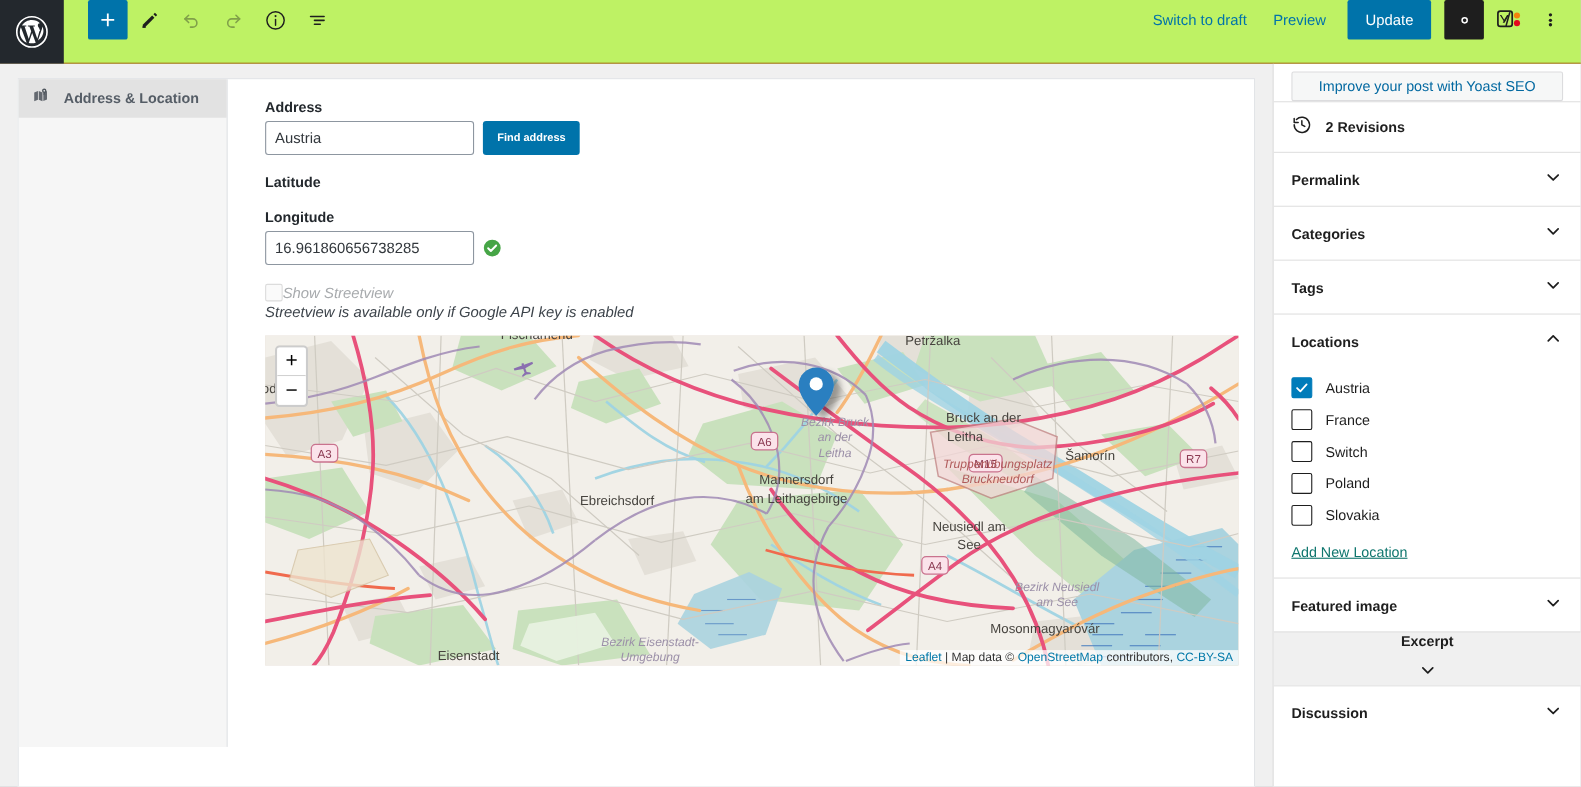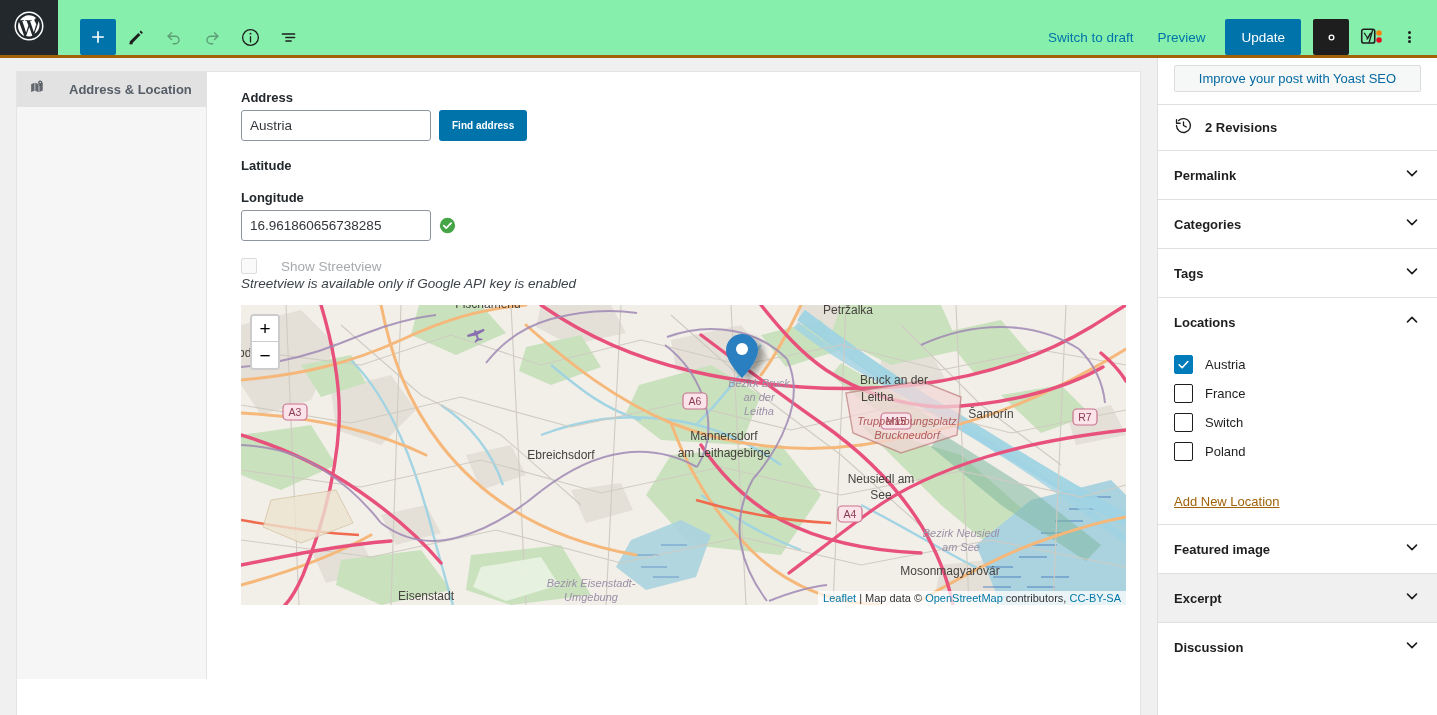--- a/index.html
+++ b/index.html
@@ -7,23 +7,23 @@
     width: 1437px; height: 715px;
     font-family: "Liberation Sans", sans-serif;
     background: #c3c4c7;
     overflow: hidden;
   }
 
   
   #topbar {
     position: absolute; top: 0; left: 0;
     width: 1437px; height: 58px;
-    background: #86efac;
-    border-bottom: 3px solid #a16207;
-    display: flex; align-items: flex-end;
+    background: #bef264;
+    border-bottom: 1px solid #a16207;
+    display: flex; align-items: flex-start;
   }
   #wp-logo {
     width: 58px; height: 58px;
     background: #23282d;
     display: flex; align-items: center; justify-content: center;
     flex: 0 0 58px;
   }
   #wp-logo svg { display: block; }
   .tb-left { display: flex; align-items: center; gap: 2px; padding-left: 22px; }
   .tb-btn {
@@ -82,21 +82,21 @@
   #panel-ctrls { position: absolute; right: 14px; top: 0; height: 52px; display: flex; align-items: center; gap: 20px; }
   .pctrl { width: 28px; height: 28px; display: flex; align-items: center; justify-content: center; cursor: pointer; }
 
   #panel-body { display: flex; height: 607px; }
   #tabcol {
     width: 190px; flex: 0 0 190px;
     background: #f6f6f6; border-right: 1px solid #e2e4e7;
     padding-top: 0px;
   }
   #tab-addrloc {
-    display: flex; align-items: center; gap: 24px;
+    display: flex; align-items: center; gap: 13px;
     height: 35px; padding: 0 10px 0 13px;
     background: #e2e2e2; cursor: pointer;
   }
   #tab-addrloc span.lbl { font-size: 13px; font-weight: 700; color: #555d66; }
 
   #formcol { flex: 1 1 auto; padding: 18px 0 0 34px; }
   .flabel { font-size: 13px; font-weight: 700; color: #23282d; display: block; margin-bottom: 5px; }
   .finput {
     width: 190px; height: 31px;
     border: 1px solid #8d96a0; border-radius: 3px;
@@ -106,21 +106,21 @@
   }
   .row-inline { display: flex; align-items: center; gap: 8px; }
   #find-address-btn {
     background: #0073aa; color: #fff; border: none; border-radius: 3px;
     height: 31px; padding: 0 13px; font-size: 10px; font-weight: 600;
     font-family: "Liberation Sans", sans-serif; cursor: pointer;
   }
   .fgroup { margin-bottom: 17px; }
   .check-ok { width: 17px; height: 17px; flex: 0 0 17px; }
 
-  #sv-row { display: flex; align-items: center; gap: 24px; margin-bottom: 2px; margin-top: 3px;}
+  #sv-row { display: flex; align-items: center; gap: 0; margin-bottom: 2px; margin-top: 3px; font-style: italic;}
   #sv-box {
     width: 16px; height: 16px; border: 1px solid #dcdcdc;
     border-radius: 2px; background: #fafafa;
   }
   #sv-label { font-size: 13.5px; color: #a7aaad; }
   #sv-help { font-size: 13.5px; font-style: italic; color: #3c434a; margin-bottom: 14px; }
 
   
   #map {
     position: relative; width: 885px; height: 300px;
@@ -161,41 +161,41 @@
   #yoast-cta-wrap { padding: 0 16px; height: 34px; display: flex; align-items: flex-end; }
   #yoast-cta {
     width: 100%; height: 27px; background: #f6f7f7;
     border: 1px solid #dcdcde; border-radius: 2px;
     display: flex; align-items: center; justify-content: center;
     font-size: 13px; color: #0369a1; cursor: pointer;
   }
   #revisions-row {
     display: flex; align-items: center; gap: 12px;
     height: 46px; padding: 0 16px; border-top: 1px solid #e0e0e0;
-    margin-top: 12px; cursor: pointer;
+    cursor: pointer;
   }
   #revisions-row .rtxt { font-size: 13px; font-weight: 600; color: #1e1e1e; }
   .sb-section {
     height: 49px; display: flex; align-items: center; justify-content: space-between;
     padding: 0 16px; border-top: 1px solid #e0e0e0; cursor: pointer; text-align: center;
   }
   .sb-section .stitle { font-size: 13px; font-weight: 600; color: #1e1e1e; }
-  .sb-section.hovered { background: #f0f0f0; }
+  .sb-section.hovered { background: #f0f0f0; flex-direction: column; }
   #locations-body { padding: 4px 16px 14px 16px; }
   .loc-row { display: flex; align-items: center; gap: 12px; height: 29px; cursor: pointer; }
   .cbox {
     width: 19px; height: 19px; flex: 0 0 19px;
     border: 1.5px solid #1e1e1e; border-radius: 2px; background: #fff;
     display: flex; align-items: center; justify-content: center;
   }
   .cbox.on { background: #007cba; border-color: #007cba; }
   .loc-label { font-size: 13px; color: #1e1e1e; }
   #add-new-location {
-    display: inline-block; margin-top: 28px; margin-left: 0px;
-    font-size: 13px; color: #a16207; text-decoration: underline; cursor: pointer;
+    display: inline-block; margin-top: 11px; margin-left: 0px;
+    font-size: 13px; color: #0f766e; text-decoration: underline; cursor: pointer;
   }
 </style>
 </head>
 <body>
 
 <div id="topbar">
 
   <div id="wp-logo">
     <svg width="30" height="30" viewBox="0 0 24 24">
       <circle cx="12" cy="12" r="11" fill="none" stroke="#fff" stroke-width="1.2"></circle>
@@ -634,20 +634,24 @@
       <span class="loc-label">France</span>
     </div>
     <div class="loc-row">
       <span class="cbox"></span>
       <span class="loc-label">Switch</span>
     </div>
     <div class="loc-row">
       <span class="cbox"></span>
       <span class="loc-label">Poland</span>
     </div>
+    <div class="loc-row">
+      <span class="cbox"></span>
+      <span class="loc-label">Slovakia</span>
+    </div>
     <a id="add-new-location">Add New Location</a>
   </div>
 
   <div class="sb-section">
     <span class="stitle">Featured image</span>
     <span>
       <svg width="18" height="18" viewBox="0 0 24 24" fill="none" stroke="#1e1e1e" stroke-width="2.1" stroke-linecap="round" stroke-linejoin="round">
           <path d="M6 9.5l6 6 6-6"></path>
         </svg>
     </span>

